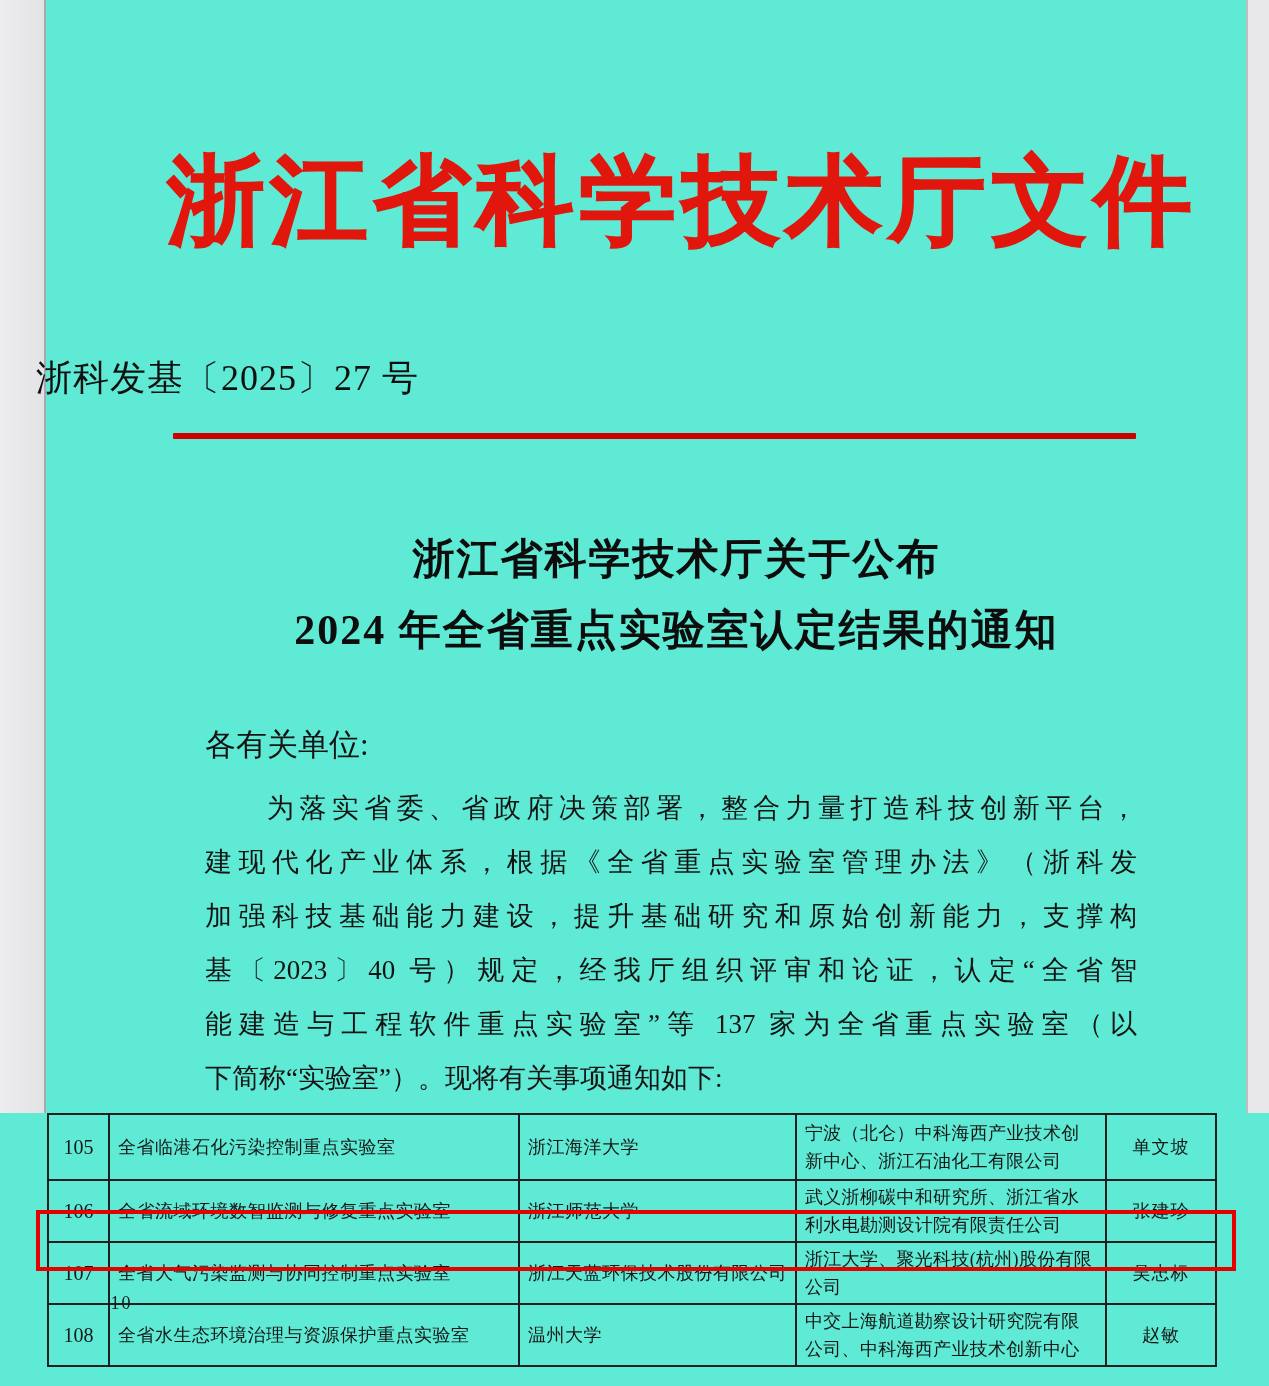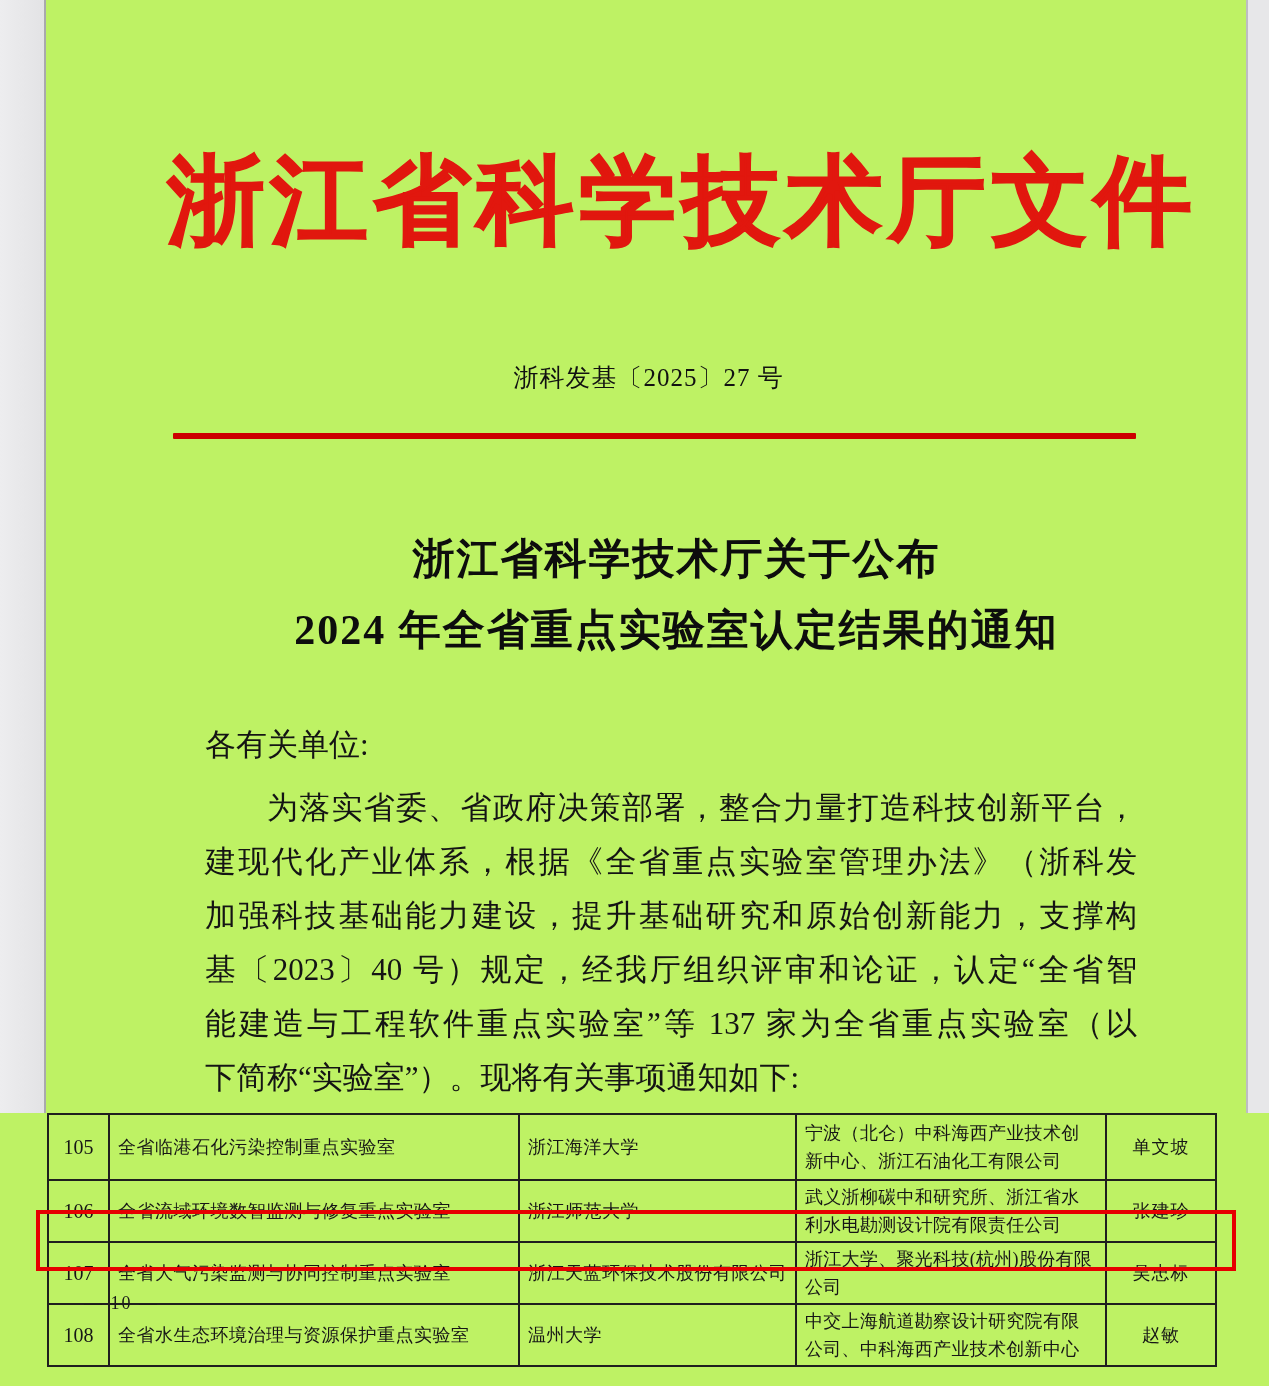--- a/index.html
+++ b/index.html
@@ -1,19 +1,19 @@
 <!DOCTYPE html>
 <html><head>
 <meta charset="utf-8">
 <style>
   html,body{margin:0;padding:0;background:#ffffff;}
   .stage{
     position:relative;
     width:1269px;height:1386px;
-    background:#bef264;
+    background:#5eead4;
     overflow:hidden;
     font-family:"Liberation Serif","DejaVu Serif",serif;
     color:#151515;
   }
   
   .margin{position:absolute;top:0;height:1113px;}
   .margin-left{
     left:0;width:44px;
     background:linear-gradient(to right,#ededef,#e3e3e5);
     border-right:2px solid #a9a9ad;
@@ -29,22 +29,22 @@
     text-align:center;
     font-size:97px;font-weight:bold;
     letter-spacing:6px;
     color:#e1170e;
     -webkit-text-stroke:1.5px currentColor;
     white-space:nowrap;
   }
   .doc-number{
     position:absolute;top:360px;left:36px;right:8px;
     height:36px;line-height:36px;
-    text-align:center;
-    font-size:25px;color:#111;
+    text-align:left;
+    font-size:36px;color:#111;
     letter-spacing:1px;
   }
   .red-rule{
     position:absolute;left:173px;top:433px;
     width:963px;height:6px;
     background:#cc0000;
     border-radius:1px;
   }
   .notice-title{
     position:absolute;top:524px;left:84px;right:0;
@@ -56,21 +56,21 @@
     font-size:42px;letter-spacing:2px;
     white-space:nowrap;
   }
   .salutation{
     position:absolute;left:205px;top:725px;
     height:40px;line-height:40px;
     font-size:31px;color:#141414;
   }
   .body-para{
     position:absolute;left:205px;top:781px;width:932px;
-    font-size:31px;color:#141414;
+    font-size:27px;color:#141414;
   }
   .bline{
     height:54px;line-height:54px;
     white-space:nowrap;
   }
   .bline.just{
     white-space:normal;
     text-align:justify;
     text-align-last:justify;
   }

